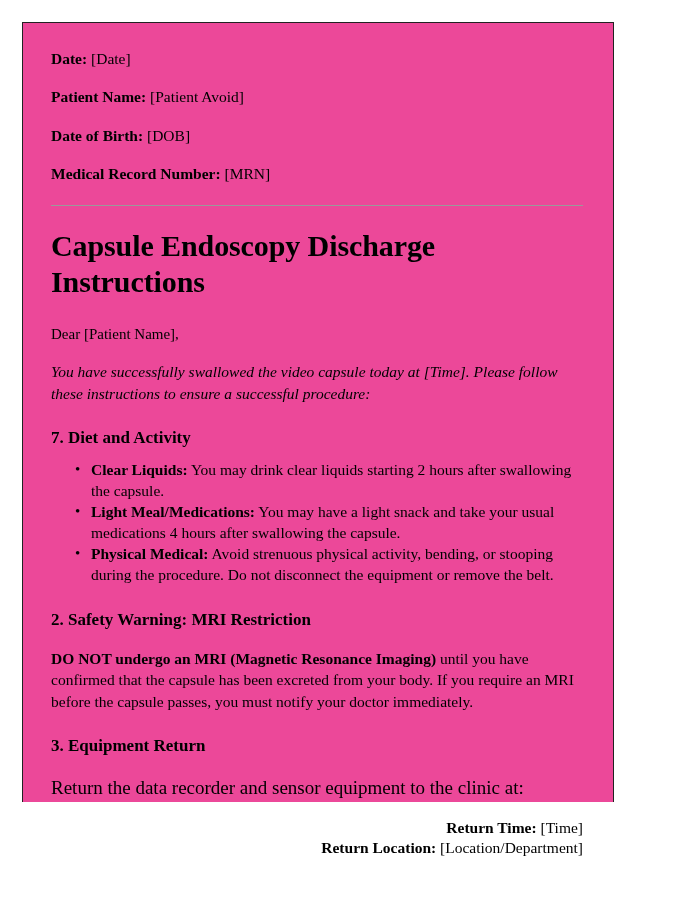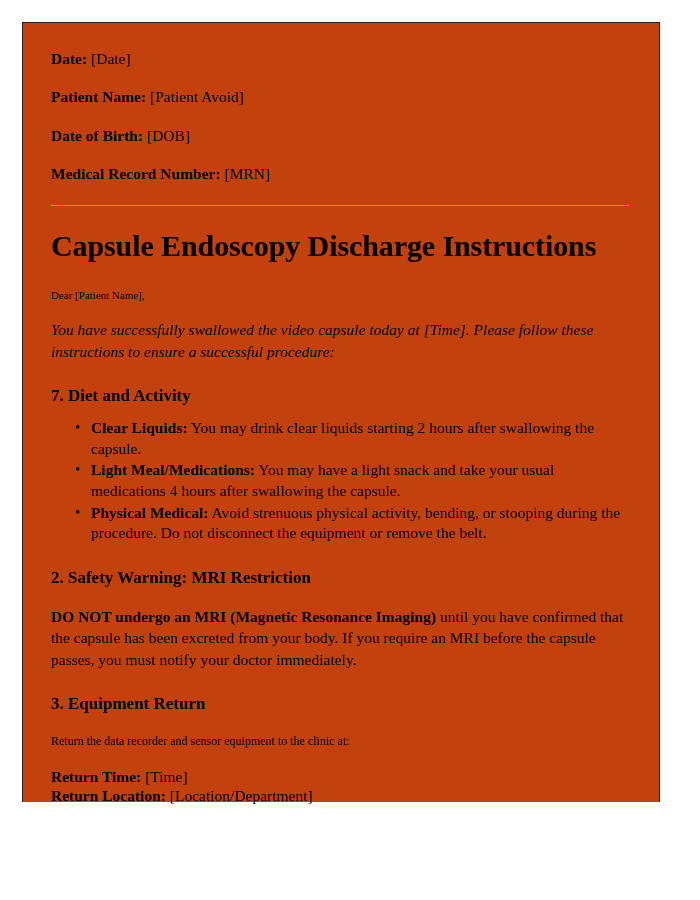--- a/index.html
+++ b/index.html
@@ -13,28 +13,28 @@
     font-family: "Liberation Serif", "DejaVu Serif", serif;
     color: #000000;
     overflow: hidden;
   }
 
   
   .page-frame {
     position: absolute;
     left: 22px;
     top: 22px;
-    width: 638px;
+    width: 592px;
     height: 780px;
     box-sizing: border-box;
     border-top: 1.5px solid #222222;
     border-left: 1.5px solid #222222;
     border-right: 1.5px solid #222222;
     border-bottom: none;
-    background: #c2410c;
+    background: #ec4899;
   }
 
   .page-body {
     padding: 26px 30px 0 28px;
   }
 
   
   .meta-row {
     font-size: 15.5px;
     line-height: 1.25;
@@ -60,21 +60,21 @@
   
   .doc-title {
     font-size: 30px;
     font-weight: bold;
     line-height: 1.22;
     margin: 22px 0 4px 0;
     letter-spacing: -0.1px;
   }
 
   .salutation {
-    font-size: 11px;
+    font-size: 15px;
     line-height: 1.3;
     margin: 24px 0 8px 0;
     font-family: Liberation Serif, serif;
   }
 
   .intro-para {
     font-size: 15.5px;
     line-height: 1.38;
     margin: 17px 0 14px 0;
     font-style: italic;
@@ -114,29 +114,30 @@
   .warning-para {
     font-size: 15.5px;
     line-height: 1.38;
     margin: 17px 0 0 0;
   }
   .warning-lead {
     font-weight: bold;
   }
 
   .body-para {
-    font-size: 12px;
+    font-size: 19px;
     line-height: 1.38;
     margin: 18px 0 0 0;
   }
 
   .return-block {
     font-size: 15.5px;
     line-height: 1.26;
     margin: 17px 0 0 0;
+    text-align: right;
   }
   .return-label {
     font-weight: bold;
   }
 </style>
 </head>
 <body>
 
 <div class="page-frame">
   <div class="page-body">

